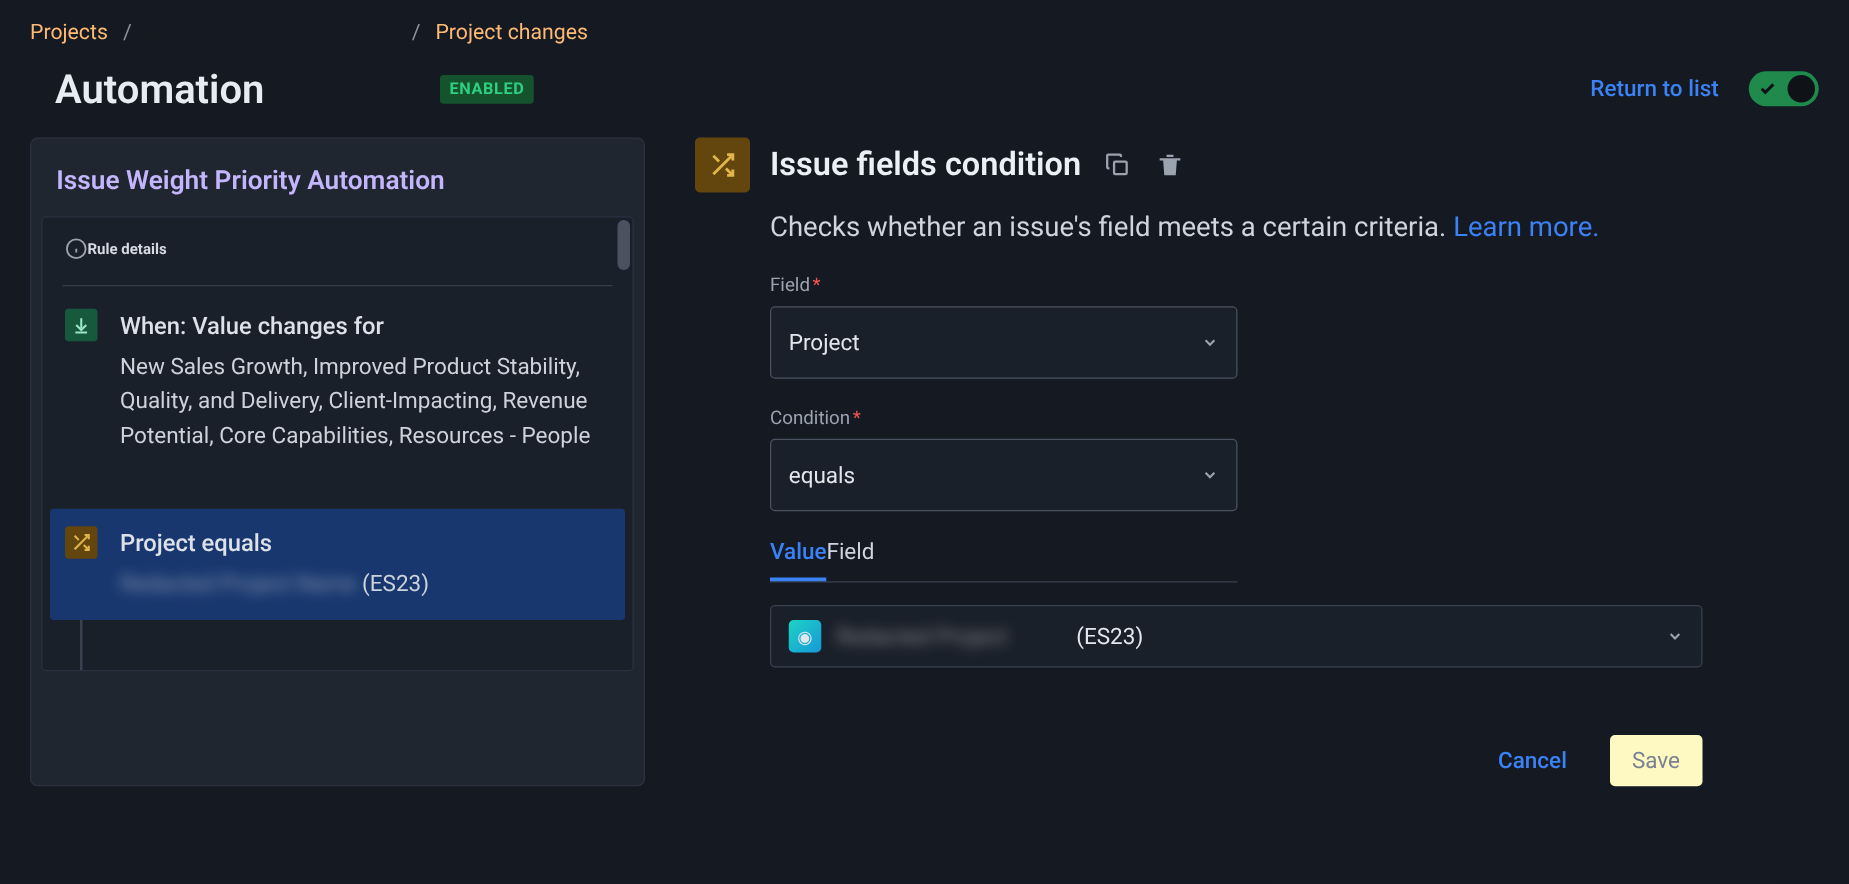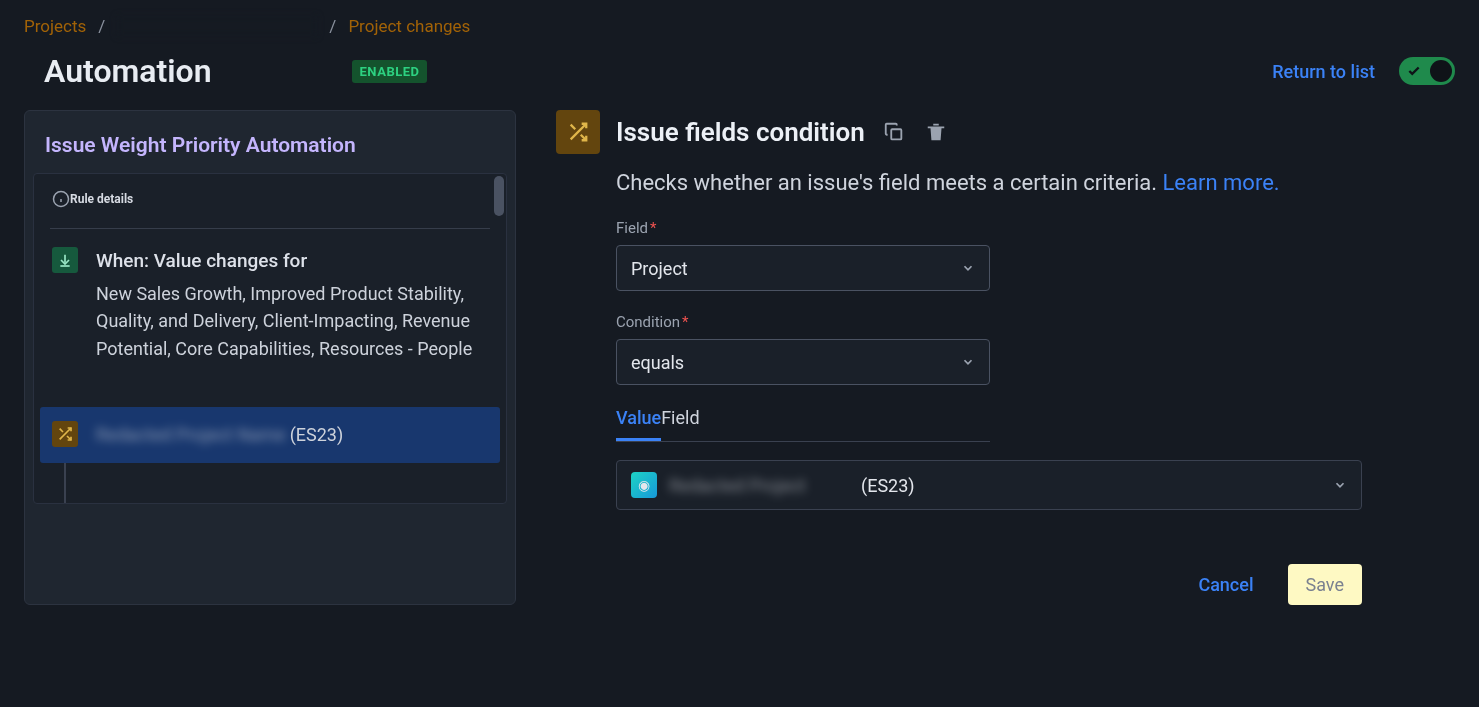--- a/index.html
+++ b/index.html
@@ -1,19 +1,19 @@
 <!DOCTYPE html>
 <html><head>
 <meta charset="utf-8">
 <style>
   * { box-sizing: border-box; margin: 0; padding: 0; font-family: -apple-system, BlinkMacSystemFont, "Segoe UI", Roboto, sans-serif; }
   body { background: #151a22; color: #e3e6ec; width: 1479px; height: 707px; overflow: hidden; }
   
   .breadcrumb { display: flex; align-items: center; gap: 12px; padding: 16px 24px 8px; font-size: 17px; }
-  .breadcrumb a { color: #a16207; text-decoration: none; }
+  .breadcrumb a { color: #fdba74; text-decoration: none; }
   .breadcrumb .sep { color: #8a919e; }
   .breadcrumb .redacted { background: #151a22; color: transparent; min-width: 200px; display: inline-block; filter: blur(3px); }
   
   .header-row { display: flex; align-items: center; padding: 8px 24px 20px 44px; }
   .page-title { font-size: 32px; font-weight: 600; color: #e8ecf2; }
   .status-badge { margin-left: 140px; background: #14532d; color: #2dd181; font-weight: 700; font-size: 13px; letter-spacing: .5px; padding: 4px 8px; border-radius: 3px; }
   .header-spacer { flex: 1; }
   .return-link { color: #3b82f6; font-size: 18px; font-weight: 500; text-decoration: none; margin-right: 24px; }
   .toggle { width: 56px; height: 28px; background: #1f8a4c; border-radius: 14px; position: relative; display: inline-flex; align-items: center; }
   .toggle-knob { position: absolute; right: 3px; width: 22px; height: 22px; background: #0f1318; border-radius: 50%; }
@@ -48,21 +48,21 @@
   .cond-badge { width: 44px; height: 44px; background: #63450e; border-radius: 4px; display: flex; align-items: center; justify-content: center; color: #E0B64A; flex-shrink:0; }
   .cond-title { font-size: 26px; font-weight: 600; color: #ecf0f6; }
   .cond-icon-btn { color: #9ba3b0; cursor: pointer; padding: 2px; }
   
   .cond-body { padding-left: 60px; max-width: 820px; }
   .cond-sub { font-size: 22px; color: #cfd4dd; margin-bottom: 24px; }
   .cond-sub a { color: #3b82f6; text-decoration: none; }
   
   .form-label { font-size: 15px; color: #9ba3b0; margin-bottom: 8px; }
   .form-label .req { color: #ef5350; margin-left: 2px; }
-  .select-box { width: 374px; height: 46px; background: #1a2029; border: 1px solid #4a5262; border-radius: 4px; display: flex; align-items: center; justify-content: space-between; padding: 0 14px; font-size: 18px; color: #e3e6ec; margin-bottom: 22px; cursor: pointer; }
+  .select-box { width: 374px; height: 58px; background: #1a2029; border: 1px solid #4a5262; border-radius: 4px; display: flex; align-items: center; justify-content: space-between; padding: 0 14px; font-size: 18px; color: #e3e6ec; margin-bottom: 22px; cursor: pointer; }
   .chev { color: #9ba3b0; }
   
   .tabs { display: flex; border-bottom: 1px solid #3a4150; margin-bottom: 18px; width: 374px; }
   .tab { padding: 0 0 10px 0; font-size: 18px; color: #cfd4dd; cursor: pointer; }
   .tab.active { color: #3b82f6; border-bottom: 3px solid #3b82f6; font-weight: 500; }
   
   .value-select { width: 746px; height: 50px; background: #1a2029; border: 1px solid #3a4150; border-radius: 4px; display: flex; align-items: center; padding: 0 14px; font-size: 18px; color: #e3e6ec; gap: 12px; cursor: pointer; }
   .proj-icon { width: 26px; height: 26px; background: linear-gradient(135deg, #1dd3c4, #1798d9); border-radius: 4px; display: flex; align-items: center; justify-content: center; font-size: 14px; }
   .value-select .spacer2 { flex: 1; }
   .value-redacted { filter: blur(5px); opacity:.5; min-width:180px; }
@@ -138,20 +138,21 @@
         <div class="rule-badge gold">
           <svg width="16" height="16" viewBox="0 0 24 24" fill="none" stroke="currentColor" stroke-width="2.5">
               <polyline points="16 3 21 3 21 8"></polyline>
               <line x1="4" y1="20" x2="21" y2="3"></line>
               <polyline points="21 16 21 21 16 21"></polyline>
               <line x1="15" y1="15" x2="21" y2="21"></line>
               <line x1="4" y1="4" x2="9" y2="9"></line>
             </svg>
         </div>
         <div class="rule-text">
+          <div class="rule-title">Project equals</div>
           <div class="rule-desc">
             <span class="redacted2">Redacted Project Name</span> <span>(ES23)</span>
           </div>
         </div>
       </div>
 
       <div class="indent-line"></div>
     </div>
   </div>
 

